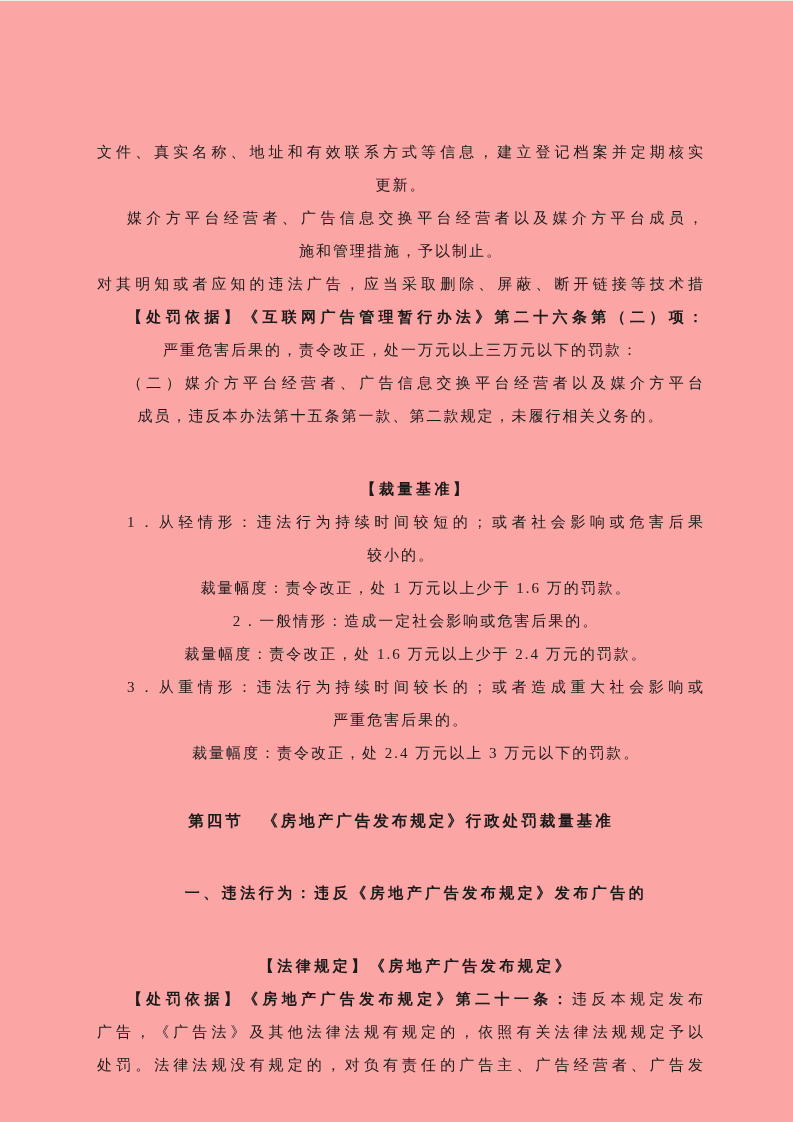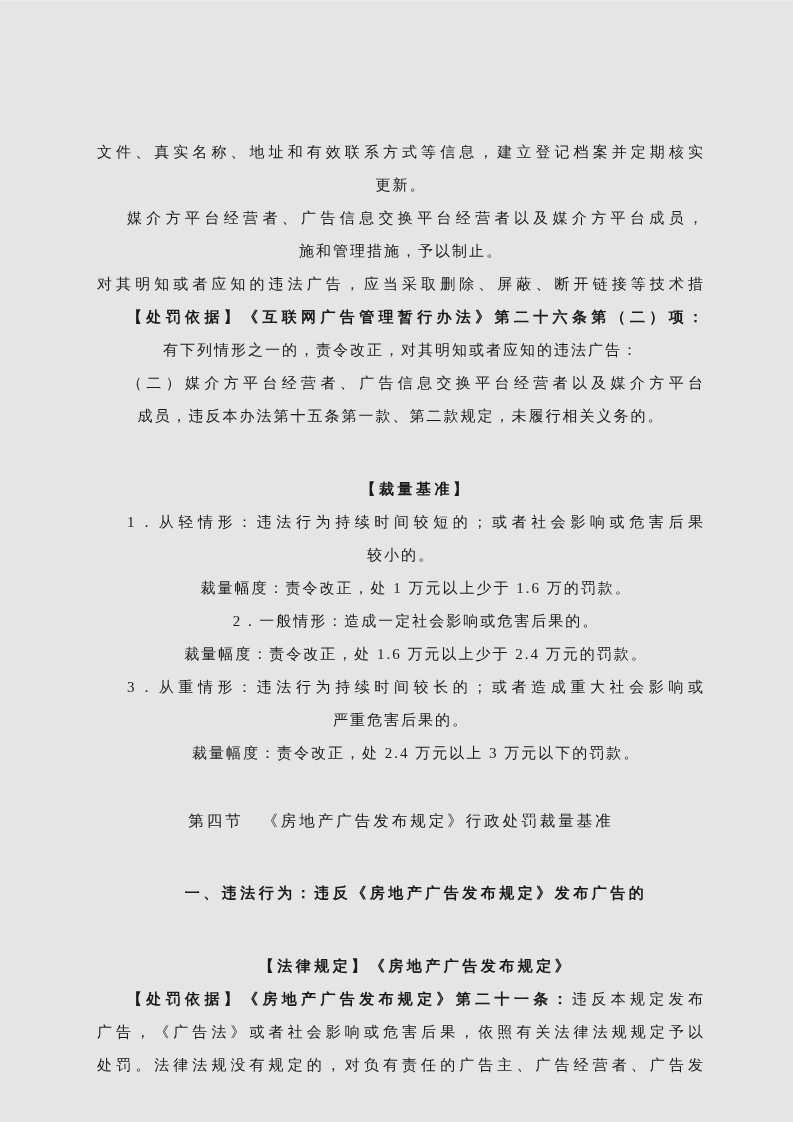--- a/index.html
+++ b/index.html
@@ -7,40 +7,40 @@
     width: 793px; height: 1122px;
     font-family: "Liberation Serif", "DejaVu Serif", serif;
     color: #1b1b1b;
     overflow: hidden;
   }
   .page {
     box-sizing: border-box;
     width: 793px; height: 1122px;
     padding: 135px 88px 0 97px;
     border-top: 1px solid #ececec;
-    background: #e5e5e5;
+    background: #fca5a5;
   }
   .line {
     font-size: 15px;
     line-height: 33px;
     letter-spacing: 2px;
     text-align: center;
     white-space: normal;
   }
   
   .fill { text-align: justify; text-align-last: justify; }
   
   .ind { text-indent: 30px; }
   
   .b { font-weight: 700; }
   
   .hd { font-weight: 700; letter-spacing: 3.5px; margin-top: 40px; }
   .sec-heading {
     font-size: 15.5px;
-    font-weight: 400;
+    font-weight: 700;
     line-height: 33px;
     letter-spacing: 3px;
     text-align: center;
     margin: 34px 0 34px 0;
   }
   .page-footer {
     margin-top: 32px;
     line-height: 33px;
     font-size: 16px;
     letter-spacing: 2px;
@@ -53,36 +53,36 @@
 <body>
 
 <div class="page">
 
   <div class="line fill">文件、真实名称、地址和有效联系方式等信息，建立登记档案并定期核实</div>
   <div class="line">更新。</div>
   <div class="line fill ind">媒介方平台经营者、广告信息交换平台经营者以及媒介方平台成员，</div>
   <div class="line">施和管理措施，予以制止。</div>
   <div class="line fill">对其明知或者应知的违法广告，应当采取删除、屏蔽、断开链接等技术措</div>
   <div class="line fill ind b">【处罚依据】《互联网广告管理暂行办法》第二十六条第（二）项：</div>
-  <div class="line">有下列情形之一的，责令改正，对其明知或者应知的违法广告：</div>
+  <div class="line">严重危害后果的，责令改正，处一万元以上三万元以下的罚款：</div>
   <div class="line fill ind">（二）媒介方平台经营者、广告信息交换平台经营者以及媒介方平台</div>
   <div class="line">成员，违反本办法第十五条第一款、第二款规定，未履行相关义务的。</div>
   <div class="line hd ind">【裁量基准】</div>
   <div class="line fill ind">1．从轻情形：违法行为持续时间较短的；或者社会影响或危害后果</div>
   <div class="line">较小的。</div>
   <div class="line ind">裁量幅度：责令改正，处 1 万元以上少于 1.6 万的罚款。</div>
   <div class="line ind">2．一般情形：造成一定社会影响或危害后果的。</div>
   <div class="line ind">裁量幅度：责令改正，处 1.6 万元以上少于 2.4 万元的罚款。</div>
   <div class="line fill ind">3．从重情形：违法行为持续时间较长的；或者造成重大社会影响或</div>
   <div class="line">严重危害后果的。</div>
   <div class="line ind">裁量幅度：责令改正，处 2.4 万元以上 3 万元以下的罚款。</div>
 
   <div class="sec-heading">第四节　《房地产广告发布规定》行政处罚裁量基准</div>
 
   <div class="line hd ind">一、违法行为：违反《房地产广告发布规定》发布广告的</div>
   <div class="line hd ind">【法律规定】《房地产广告发布规定》</div>
   <div class="line fill ind"><span class="b">【处罚依据】《房地产广告发布规定》第二十一条：</span><span>违反本规定发布</span></div>
-  <div class="line fill">广告，《广告法》或者社会影响或危害后果，依照有关法律法规规定予以</div>
+  <div class="line fill">广告，《广告法》及其他法律法规有规定的，依照有关法律法规规定予以</div>
   <div class="line fill">处罚。法律法规没有规定的，对负有责任的广告主、广告经营者、广告发</div>
 
   <div class="page-footer"><span>— 97 —</span></div>
 
 </div>
 
 </body></html>

